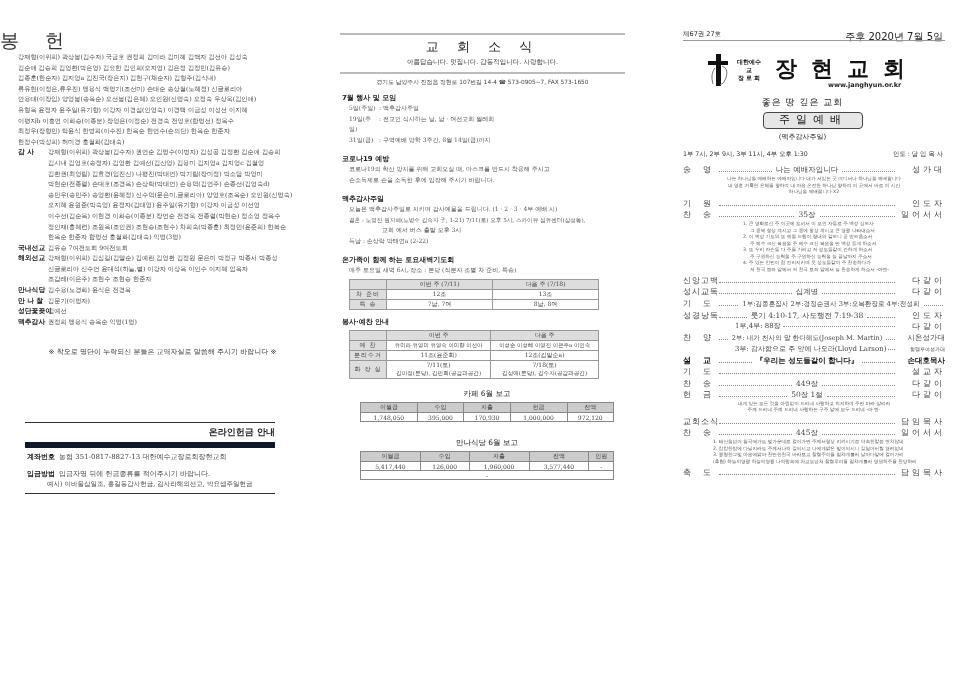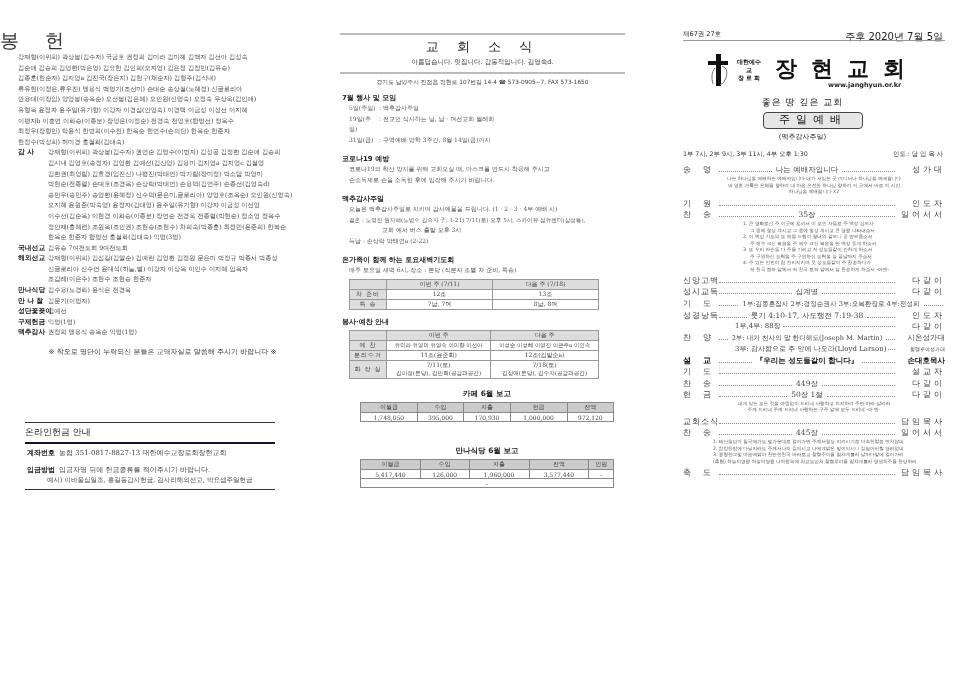--- a/index.html
+++ b/index.html
@@ -12,42 +12,42 @@
 
   
   .off-title { position: absolute; top: 28px; left: 0; width: 325px; text-align: left; font-family: "DejaVu Sans", sans-serif; font-size: 19px; letter-spacing: 10px; color: #333; }
   .off-list { position: absolute; top: 52px; left: 18px; width: 300px; }
   .off-row { display: flex; font-size: 6.2px; line-height: 10.6px; }
   .off-label { width: 30px; flex: none; font-family: "DejaVu Sans", sans-serif; font-weight: bold; font-size: 6.8px; color: #222; white-space: nowrap; }
   .off-names { flex: 1; color: #444; }
   .off-names div { white-space: nowrap; overflow: hidden; }
   .off-note { position: absolute; top: 347px; left: 0; width: 325px; text-align: center; font-family: "DejaVu Sans", sans-serif; font-size: 7px; color: #333; }
   .online { position: absolute; top: 422px; left: 25px; width: 250px; border-top: 1.5px solid #333; border-bottom: 1.5px solid #333; }
-  .online-title { text-align: left; font-family: "DejaVu Sans", sans-serif; font-weight: normal; font-size: 9px; padding: 3px 0 3px; border-bottom: 2px solid #0f172a; }
+  .online-title { text-align: right; font-family: "DejaVu Sans", sans-serif; font-weight: bold; font-size: 9px; padding: 3px 0 3px; border-bottom: 6px solid #0f172a; }
   .online-row { display: flex; font-size: 7px; padding: 4px 0 0 2px; line-height: 10px; color: #444; }
   .online-row .lbl { font-family: "DejaVu Sans", sans-serif; font-weight: bold; color: #222; margin-right: 4px; white-space: nowrap; }
   .online-ex { font-size: 6.5px; padding: 0 0 4px 22px; color: #444; line-height: 10px; }
 
   
   .news-top { position: absolute; top: 33px; left: 15px; width: 285px; border-top: 2px solid #bbb; }
   .news-title { text-align: center; font-family: "DejaVu Sans", sans-serif; font-size: 13px; letter-spacing: 7px; margin-top: 3px; color: #222; }
   .news-sub { text-align: center; font-family: "DejaVu Sans", sans-serif; font-size: 6.5px; margin-top: 2px; color: #333; }
   .news-sep { height: 0; border-top: 2px solid #bbb; margin-top: 5px; }
   .news-addr { text-align: center; font-family: "DejaVu Sans", sans-serif; font-size: 5.8px; margin-top: 4px; color: #444; }
   .news-body { position: absolute; top: 87px; left: 17px; width: 290px; }
   .sec-h { font-family: "DejaVu Sans", sans-serif; font-weight: bold; font-size: 7px; margin-top: 6px; color: #222; }
   .sec-p { font-size: 6px; line-height: 10.5px; color: #555; padding-left: 7px; white-space: nowrap; }
   .sec-p.ind2 { padding-left: 40px; }
   .evt { display: flex; font-size: 6px; line-height: 10.5px; color: #555; padding-left: 7px; }
   .evt .d { width: 30px; }
   table.tbl { border-collapse: collapse; font-size: 6px; color: #444; margin-top: 3px; }
   table.tbl td, table.tbl th { border: 1px solid #999; text-align: center; padding: 0 2px; height: 9px; font-weight: normal; }
   table.tbl .hd { background: #ddd; }
   table.tbl .rh { background: #ddd; width: 37px; letter-spacing: 1px; }
-  .rep-title { text-align: center; font-family: "DejaVu Sans", sans-serif; font-weight: bold; font-size: 7.5px; margin-top: 10px; color: #222; }
+  .rep-title { text-align: center; font-family: "DejaVu Sans", sans-serif; font-weight: normal; font-size: 7.5px; margin-top: 10px; color: #222; }
   table.rep { border-collapse: collapse; width: 254px; margin: 3px auto 0; font-size: 6px; color: #444; border: 1.5px solid #333; }
   table.rep td { border: 1px solid #888; text-align: center; height: 9px; }
   table.rep tr.hd td { background: #ccc; }
   .vol { position: absolute; top: 30px; left: 38px; font-family: "DejaVu Sans", sans-serif; font-size: 6.5px; color: #222; }
   .date { position: absolute; top: 30px; left: 198px; width: 100px; text-align: right; font-family: "DejaVu Sans", sans-serif; font-size: 10px; color: #222; }
   .hr-top { position: absolute; top: 40px; left: 38px; width: 262px; border-top: 1px solid #999; }
   .logo { position: absolute; top: 50px; left: 58px; width: 260px; height: 40px; }
   .cross { position: absolute; left: 4px; top: 4px; width: 22px; height: 32px; }
   .denom { position: absolute; left: 32px; top: 8px; font-family: "DejaVu Sans", sans-serif; font-weight: bold; font-size: 6px; line-height: 8px; color: #111; width: 28px; text-align: center; }
   .church { position: absolute; left: 72px; top: 4px; font-family: "DejaVu Serif", serif; font-weight: bold; font-size: 22px; letter-spacing: 14px; color: #111; }
@@ -132,26 +132,20 @@
           <div>김문기(이명자)</div>
         </div>
       </div>
       <div class="off-row">
         <div class="off-label">성단꽃꽂이</div>
         <div class="off-names">
           <div>김예선</div>
         </div>
       </div>
       <div class="off-row">
-        <div class="off-label">구제헌금</div>
-        <div class="off-names">
-          <div>익명(1명)</div>
-        </div>
-      </div>
-      <div class="off-row">
         <div class="off-label">맥추감사</div>
         <div class="off-names">
           <div>권정희 맹용식 송옥순 익명(1명)</div>
         </div>
       </div>
     </div>
   <div class="off-note">※ 착오로 명단이 누락되신 분들은 교역자실로 말씀해 주시기 바랍니다 ※</div>
 
   <div class="online">
     <div class="online-title">온라인헌금 안내</div>
@@ -163,21 +157,21 @@
       <span class="lbl">입금방법</span>
       <span>입금자명 뒤에 헌금종류를 적어주시기 바랍니다.</span>
     </div>
     <div class="online-ex">예시) 이바울십일조, 홍길동감사헌금, 김사라해외선교, 박요셉주일헌금</div>
   </div>
 </div>
 
 <div class="page col2">
   <div class="news-top">
     <div class="news-title">교 회 소 식</div>
-    <div class="news-sub">아름답습니다. 멋집니다. 감동적입니다. 김영숙d.</div>
+    <div class="news-sub">아름답습니다. 멋집니다. 감동적입니다. 사랑합니다.</div>
     <div class="news-sep"></div>
     <div class="news-addr">경기도 남양주시 진접읍 장현로 107번길 14-4   ☎ 573-0905~7, FAX 573-1650</div>
   </div>
 
   <div class="news-body">
     <div class="sec-h">7월 행사 및 모임</div>
     <div id="events-list">
         <div class="evt">
           <span class="d">5일(주일)</span>
           <span>: 맥추감사주일</span>
@@ -268,21 +262,21 @@
       <tr>
         <td>1,748,050</td>
         <td>395,000</td>
         <td>170,930</td>
         <td>1,000,000</td>
         <td>972,120</td>
       </tr>
     </tbody>
       </table>
 
-    <div class="rep-title" style="margin-top:24px;">만나식당 6월 보고</div>
+    <div class="rep-title" style="margin-top:16px;">만나식당 6월 보고</div>
     <table class="rep">
       <tbody>
           <tr class="hd">
         <td>이월금</td>
         <td>수입</td>
         <td>지출</td>
         <td>잔액</td>
         <td>인원</td>
       </tr>
       <tr>

